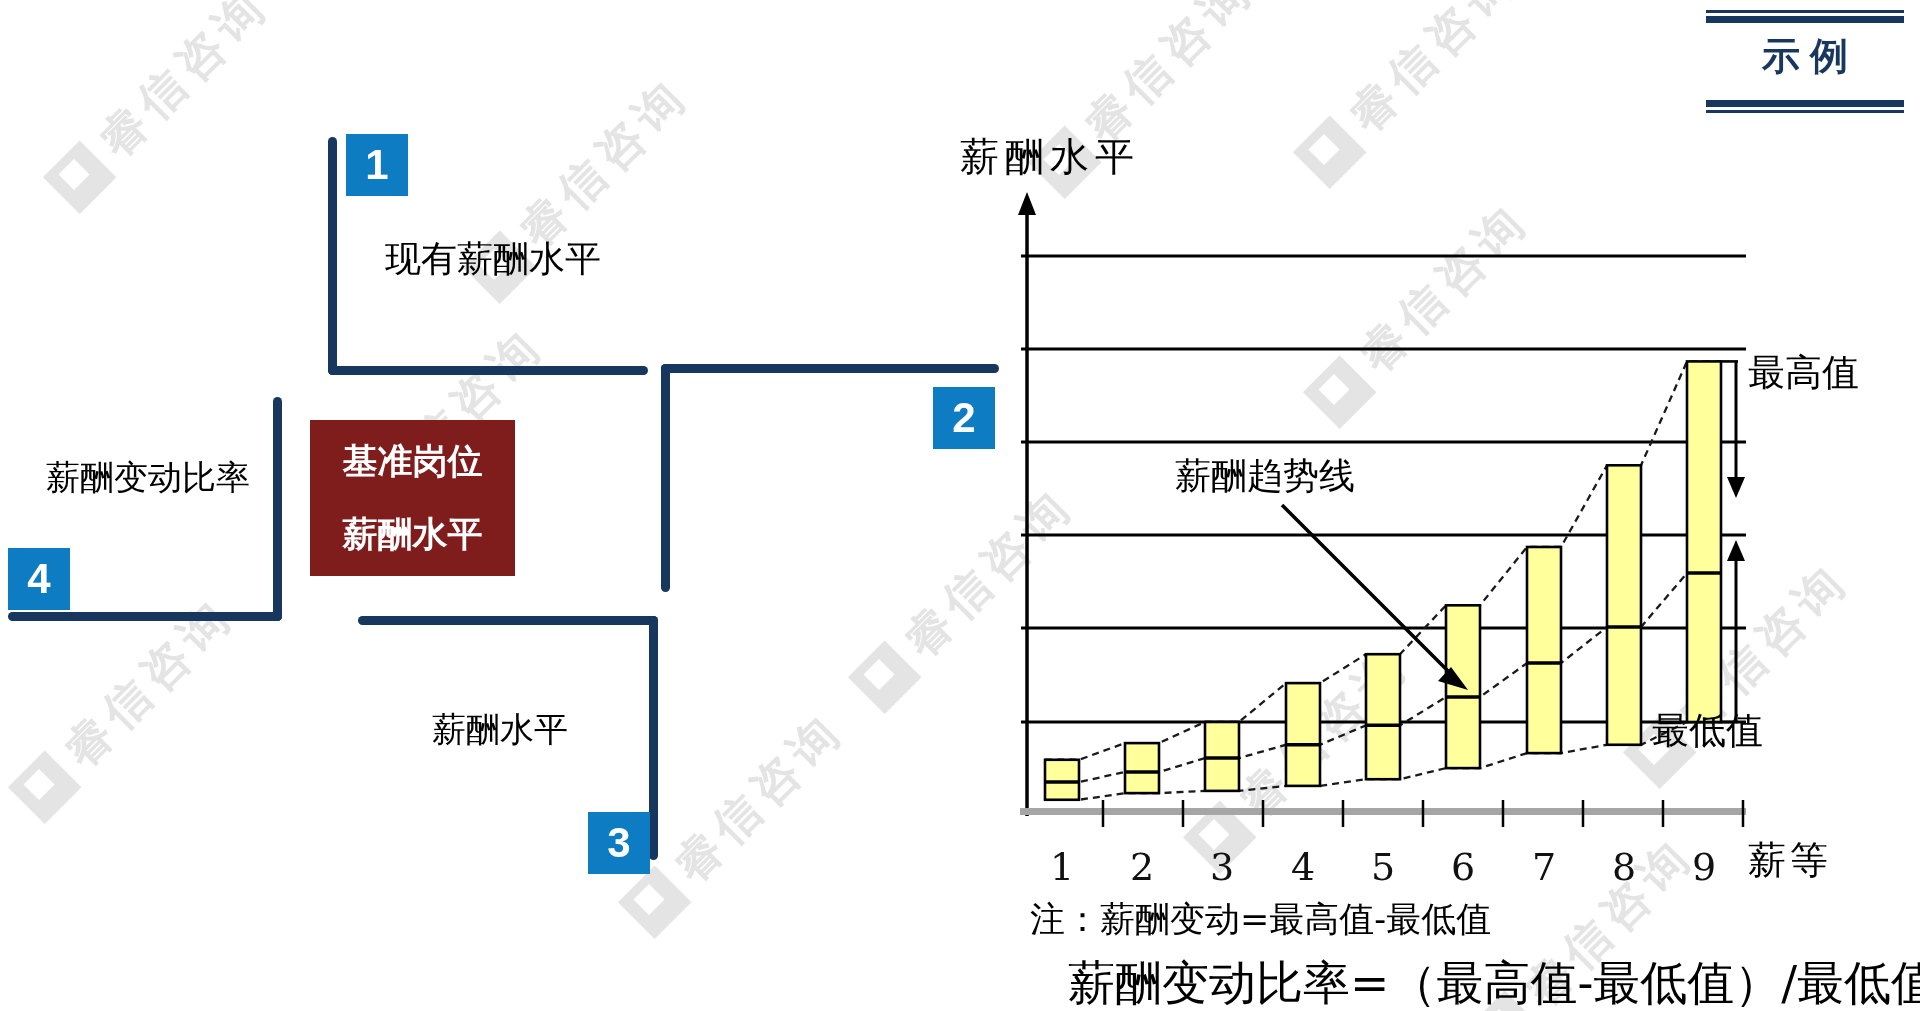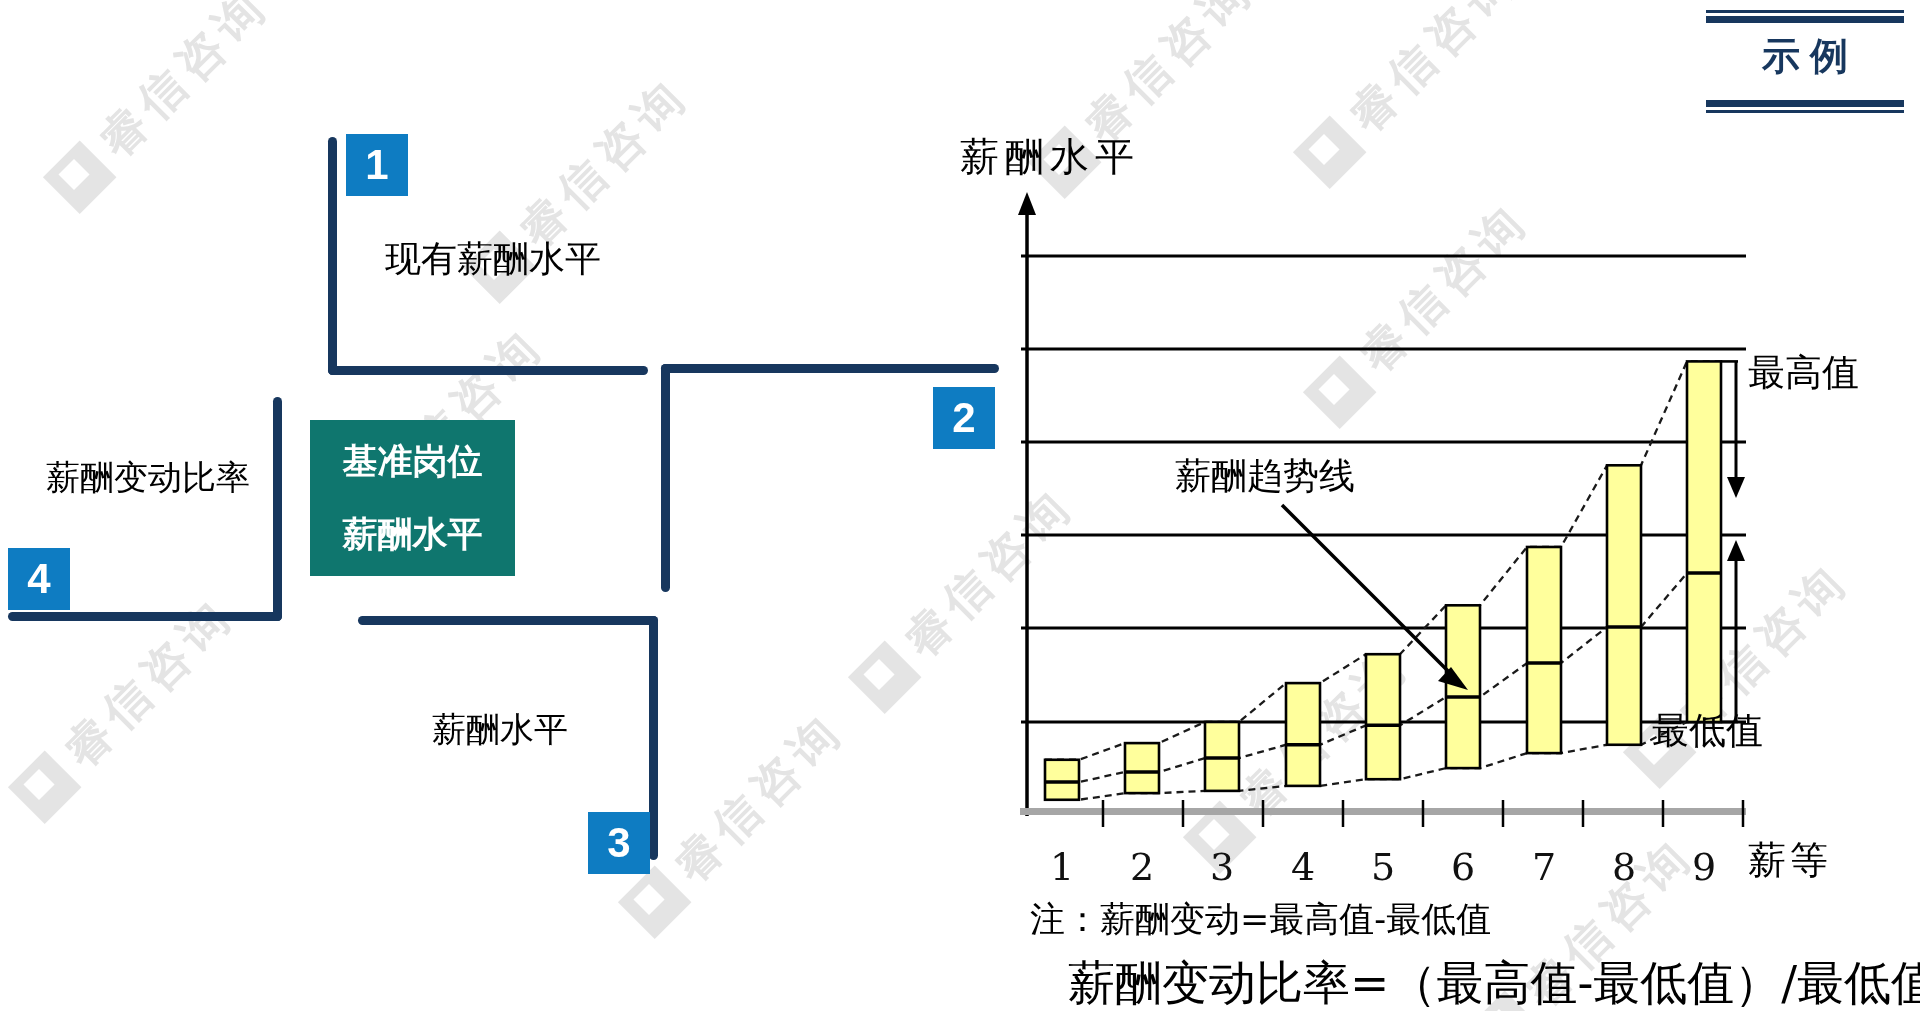--- a/index.html
+++ b/index.html
@@ -125,21 +125,21 @@
     <span>1</span>
   </div>
   <div class="flabel" style="left:362px;top:236px;width:262px;font-size:36px;">现有薪酬水平</div>
 
   <div class="nline" style="left:661px;top:364px;width:338px;height:9px;"></div>
   <div class="nline" style="left:661px;top:364px;width:9px;height:228px;"></div>
   <div class="numsq" style="left:933px;top:387px;background:#0E7CC2;">
     <span>2</span>
   </div>
 
-  <div class="cbox" style="left:310px;top:420px;width:205px;height:156px;background:#0f766e;font-size:35px;">
+  <div class="cbox" style="left:310px;top:420px;width:205px;height:156px;background:#7f1d1d;font-size:35px;">
     <div>基准岗位</div>
     <div>薪酬水平</div>
   </div>
 
   <div class="nline" style="left:273px;top:397px;width:9px;height:224px;"></div>
   <div class="nline" style="left:8px;top:612px;width:274px;height:9px;"></div>
   <div class="numsq" style="left:8px;top:548px;background:#0E7CC2;">
     <span>4</span>
   </div>
   <div class="flabel" style="left:46px;top:456px;width:204px;font-size:34px;">薪酬变动比率</div>

